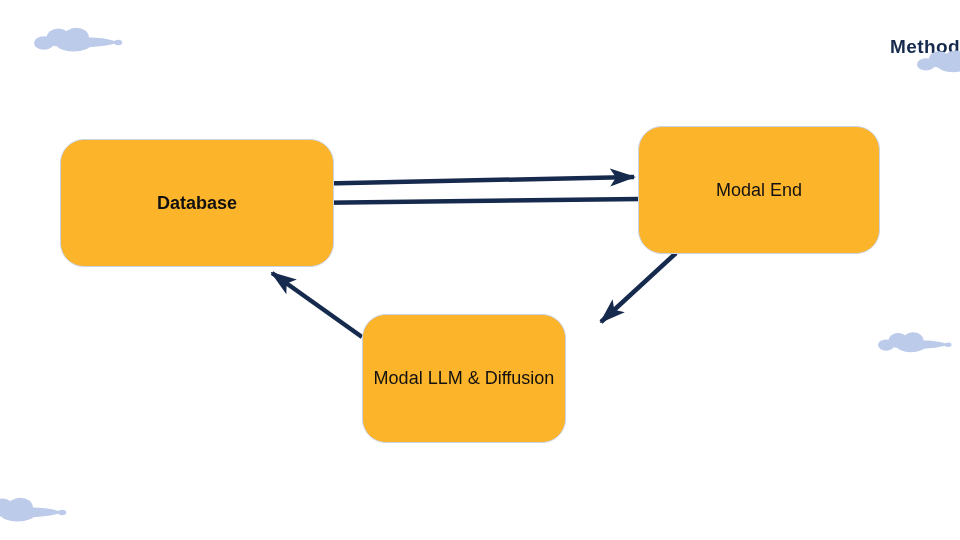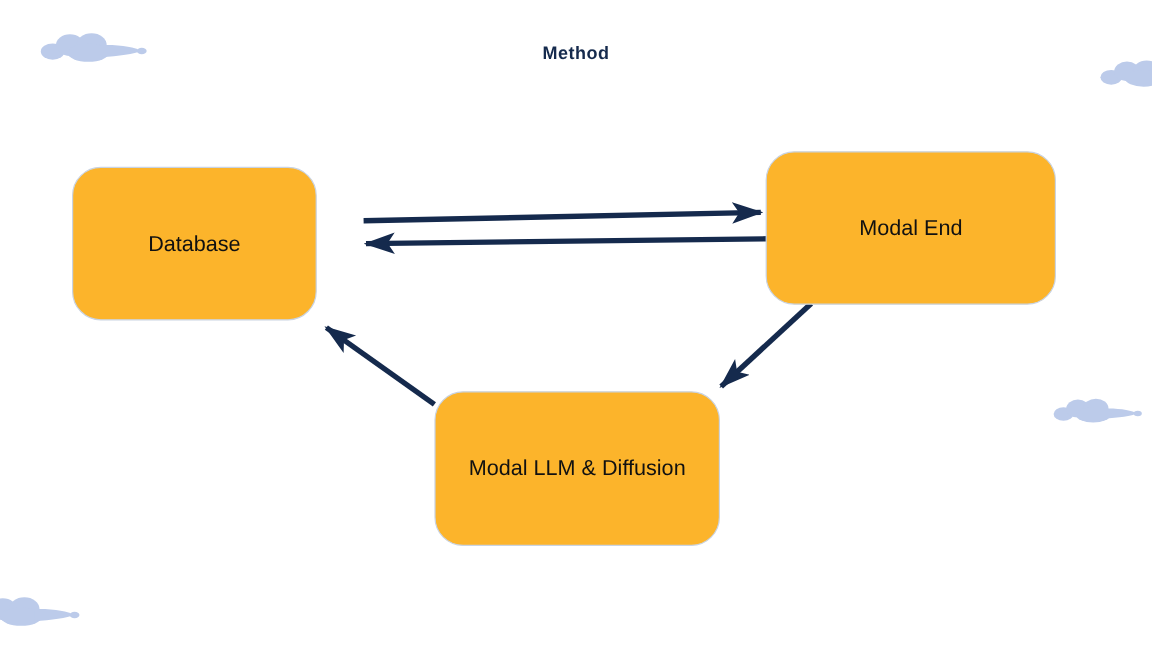--- a/index.html
+++ b/index.html
@@ -15,42 +15,42 @@
     position: relative;
     width: 960px;
     height: 540px;
   }
   .title {
     position: absolute;
     top: 36px;
     left: 0;
     width: 100%;
     margin: 0;
-    text-align: center;
-    font-size: 15px;
+    text-align: right;
+    font-size: 19px;
     font-weight: 700;
     letter-spacing: 0.4px;
     color: var(--navy, #152A4D);
   }
   .node {
     position: absolute;
     box-sizing: border-box;
     background: var(--orange, #FCB42B);
     border: 1.5px solid var(--box-border, #C9D3E2);
     border-radius: 24px;
     display: flex;
     align-items: center;
     justify-content: center;
     font-size: 18px;
     color: var(--label, #111);
     text-align: center;
   }
-  #node-database { left: 60px;  top: 139px; width: 204px; height: 128px; }
+  #node-database { left: 60px;  top: 139px; width: 274px; height: 128px; font-weight: bold; }
   #node-frontend { left: 638px; top: 126px; width: 242px; height: 128px; }
-  #node-modal    { left: 362px; top: 326px; width: 238px; height: 129px; }
+  #node-modal    { left: 362px; top: 314px; width: 204px; height: 129px; }
   .overlay {
     position: absolute;
     left: 0; top: 0;
     width: 960px; height: 540px;
     pointer-events: none;
   }
   .arrow-line { stroke: var(--navy, #152A4D); stroke-width: 4.5; fill: none; }
   .arrow-head { fill: var(--navy, #152A4D); }
   .cloud      { fill: var(--cloud, #BCCBEA); }
 </style>

